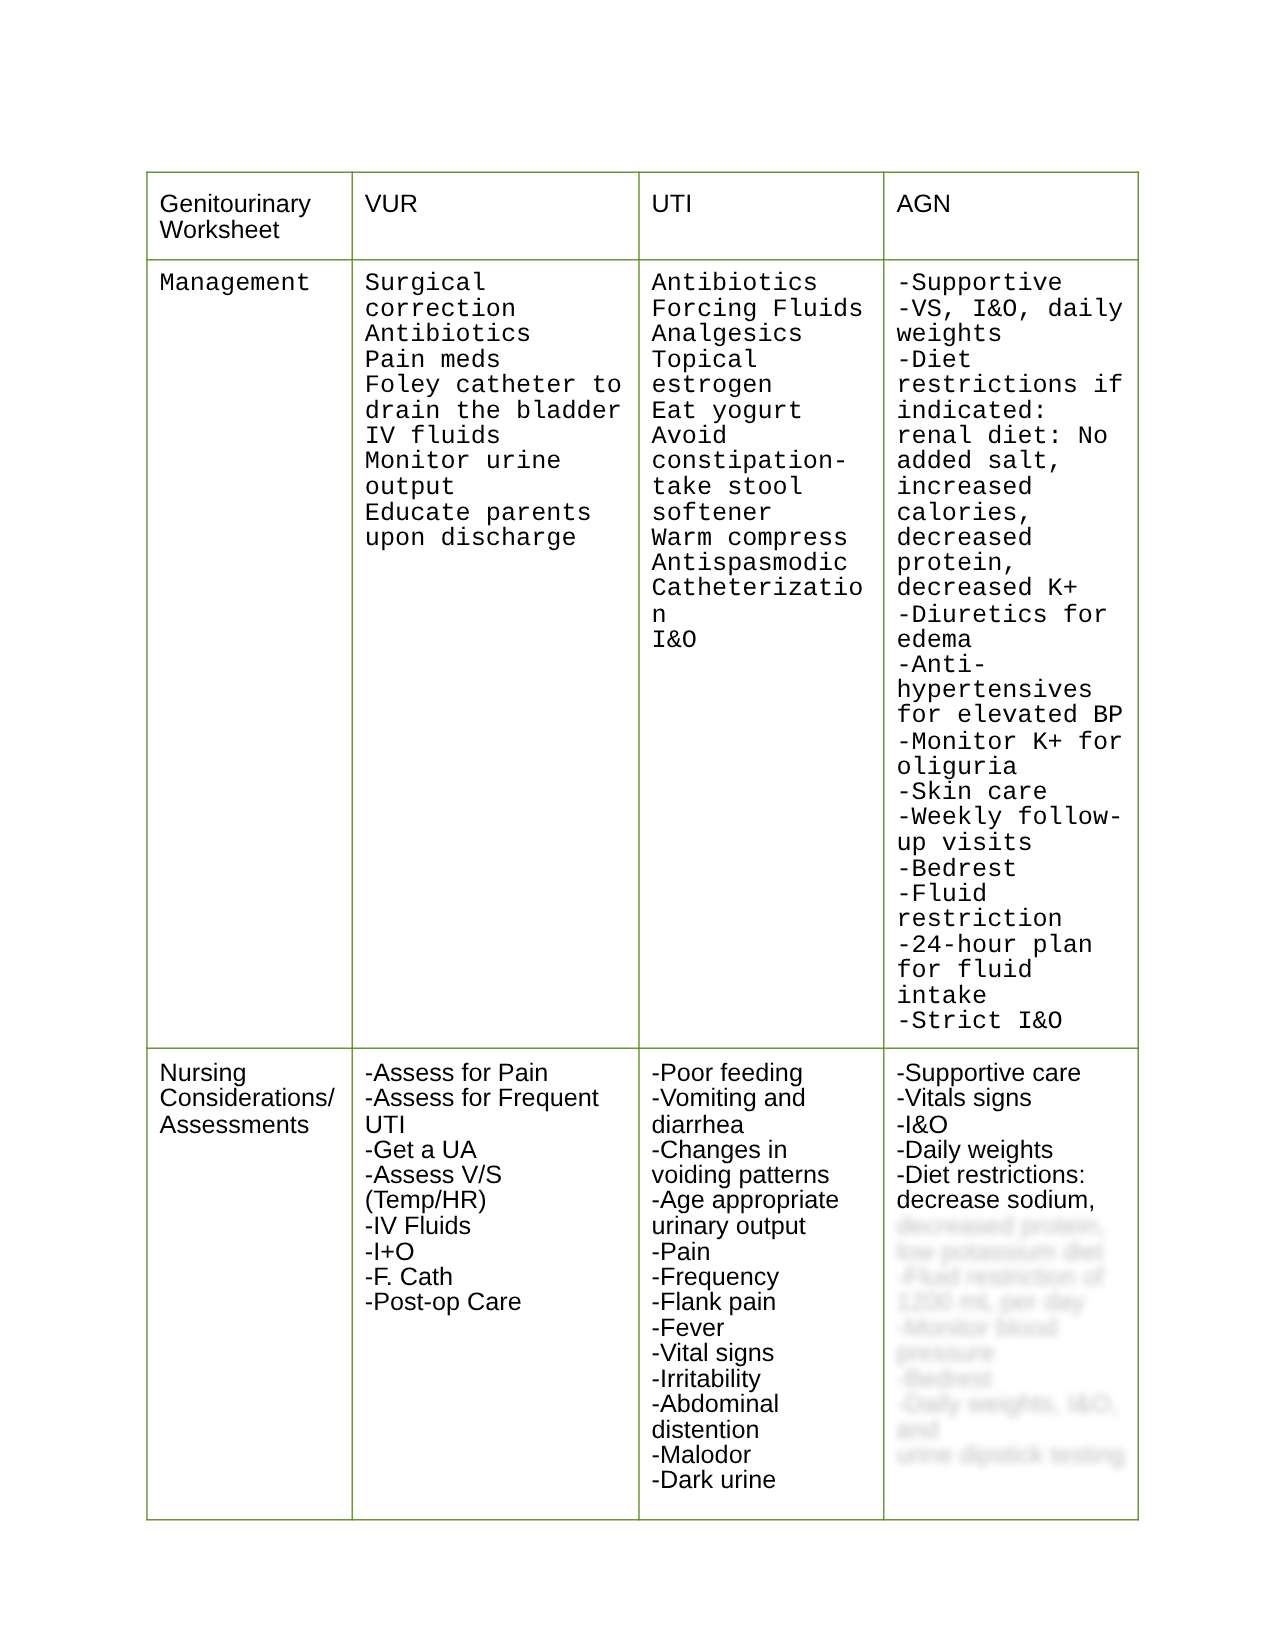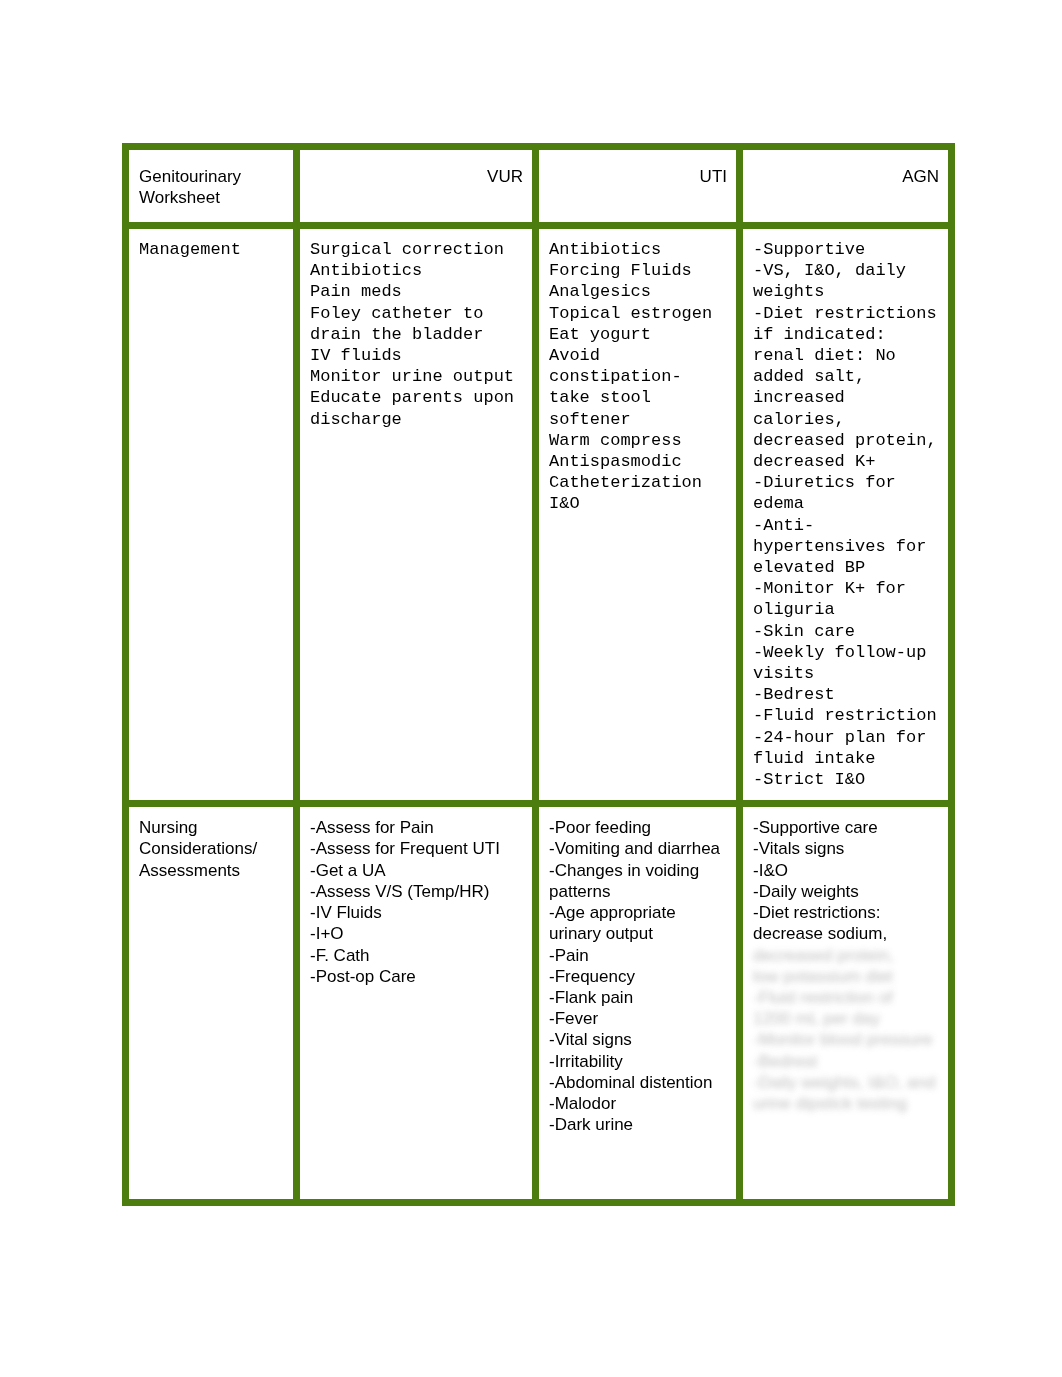--- a/index.html
+++ b/index.html
@@ -29,40 +29,40 @@
   .worksheet-table {
     position: absolute;
     left: 122px;
     top: 143px;
     width: 826px;
     border-collapse: collapse;
     table-layout: fixed;
   }
 
   .worksheet-table td {
-    border: 7px solid #4d7c0f;
+    border: 1px solid #4d7c0f;
     vertical-align: top;
     padding: 10px 9px 10px 10px;
-    font-size: 17px;
+    font-size: 21px;
     line-height: 21.2px;
     box-shadow: 0 0 1px rgba(0,0,0,0.05);
   }
 
   .col-label   { width: 171px; }
   .col-vur     { width: 239px; }
   .col-uti     { width: 204px; }
   .col-agn     { width: 212px; }
 
   .header-row td {
     height: 44px;
     padding-top: 16px;
     padding-bottom: 12px;
   }
   .header-row .hdr-center {
-    text-align: right;
+    text-align: left;
   }
 
   .row-management td { height: 376px; font-family: Liberation Mono, monospace; }
   .row-nursing    td { height: 372px; margin-top: 16px; }
 
   .cell-text {
     white-space: pre-wrap;
     word-wrap: break-word;
   }
 

